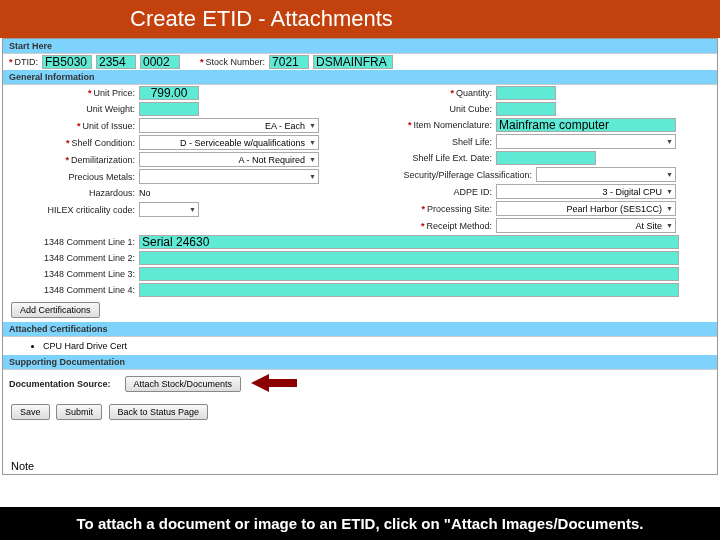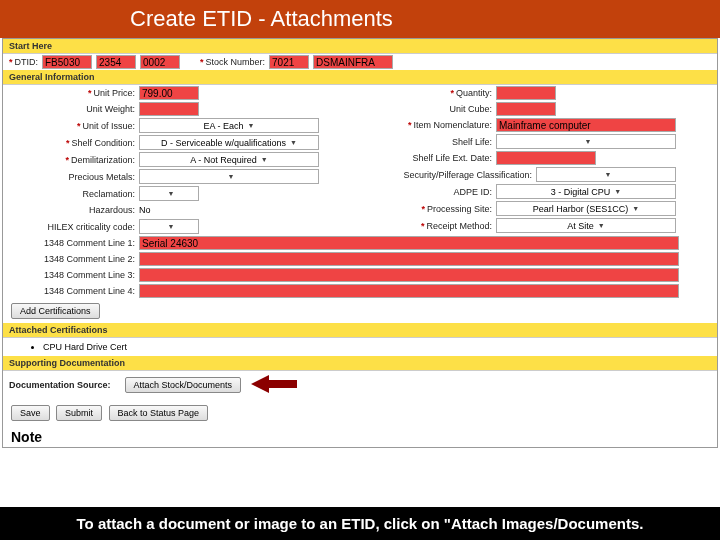--- a/index.html
+++ b/index.html
@@ -1,35 +1,35 @@
 <!DOCTYPE html>
 <html><head>
 <meta charset="utf-8">
 <style>
   * { box-sizing: border-box; margin: 0; padding: 0; }
   body { font-family: Arial, sans-serif; font-size: 9px; background: #fff; width: 720px; height: 540px; overflow: hidden; }
   .header { background: #c2410c; color: #fff; font-size: 22px; padding: 6px 0 6px 130px; font-weight: 500; }
   .app { background: #fff; border: 1px solid #999; margin: 0 2px; }
-  .section-head { background: #fde047; border-bottom: 1px solid #ccc; padding: 2px 6px; font-weight: bold; font-size: 9px; color: #333; }
+  .section-head { background: #7dd3fc; border-bottom: 1px solid #ccc; padding: 2px 6px; font-weight: bold; font-size: 9px; color: #333; }
   .row { display: flex; padding: 1px 0; align-items: center; min-height: 16px; }
   .label { font-size: 9px; color: #222; text-align: right; padding-right: 4px; white-space: nowrap; }
   .req { color: #b00; font-weight: bold; padding-right: 2px; }
-  .input { border: 1px solid #aaa; font-size: 10px; padding: 0 2px; height: 14px; background: #ef4444; }
-  .select { border: 1px solid #aaa; font-size: 9px; height: 15px; background: #fff; display: flex; align-items: center; justify-content: center; padding: 0 2px; }
+  .input { border: 1px solid #aaa; font-size: 12px; padding: 0 2px; height: 14px; background: #5eead4; }
+  .select { border: 1px solid #aaa; font-size: 9px; height: 15px; background: #fff; display: flex; align-items: center; justify-content: flex-end; padding: 0 2px; }
   .select .caret { font-size: 7px; color: #444; margin-left: 4px; }
   .btn { border: 1px solid #888; background: linear-gradient(#f8f8f8,#ddd); font-size: 9px; padding: 2px 8px; border-radius: 2px; cursor: pointer; display: inline-block; margin: 2px; }
   .two-col { display: flex; }
   .col { flex: 1; }
   .col .row { padding-left: 6px; }
   .lab-w { width: 130px; display: inline-block; }
   ul.certs { list-style: disc; padding-left: 40px; font-size: 9px; margin: 4px 0; }
   .arrow { display: inline-block; vertical-align: middle; margin-left: 8px; }
   .footer { background: #000; color: #fff; font-size: 15px; font-weight: bold; text-align: center; padding: 8px 11px; position: absolute; bottom: 0; left: 0; right: 0; }
   .buttons-row { padding: 4px 6px; }
-  .note { font-size: 14px; font-weight: bold; padding: 2px 8px; }
+  .note { font-size: 11px; font-weight: normal; padding: 2px 8px; margin-top: 32px; }
 </style>
 </head>
 <body>
 
 <div class="header">Create ETID - Attachments</div>
 
 <div class="app">
 
   <div class="section-head">Start Here</div>
   <div class="row" style="padding-left:6px;">
@@ -42,21 +42,21 @@
     <span class="label">Stock Number:</span>
     <input class="input" style="width: 40px;" value="7021">
     <input class="input" style="width: 80px; margin-left: 4px;" value="DSMAINFRA">
   </div>
 
   <div class="section-head">General Information</div>
   <div class="two-col">
     <div class="col">
       <div class="row">
           <span class="lab-w label"><span class="req">*</span><span>Unit Price:</span></span>
-          <input class="input" style="width: 60px;" value="799.00">
+          <input class="input" style="width: 60px; text-align: center;" value="799.00">
         </div>
       <div class="row">
           <span class="lab-w label">Unit Weight:</span>
           <input class="input" style="width: 60px;">
         </div>
       <div class="row">
           <span class="lab-w label"><span class="req">*</span><span>Unit of Issue:</span></span>
           <div class="select" style="width:180px">
             <span>EA - Each</span>
             <span class="caret">▼</span>
@@ -72,27 +72,20 @@
       <div class="row">
           <span class="lab-w label"><span class="req">*</span><span>Demilitarization:</span></span>
           <div class="select" style="width:180px">
             <span>A - Not Required</span>
             <span class="caret">▼</span>
           </div>
         </div>
       <div class="row">
           <span class="lab-w label">Precious Metals:</span>
           <div class="select" style="width:180px">
-            <span></span>
-            <span class="caret">▼</span>
-          </div>
-        </div>
-      <div class="row">
-          <span class="lab-w label">Reclamation:</span>
-          <div class="select" style="width:60px">
             <span></span>
             <span class="caret">▼</span>
           </div>
         </div>
       <div class="row">
           <span class="lab-w label">Hazardous:</span>
           <span>No</span>
         </div>
       <div class="row">
           <span class="lab-w label">HILEX criticality code:</span>

